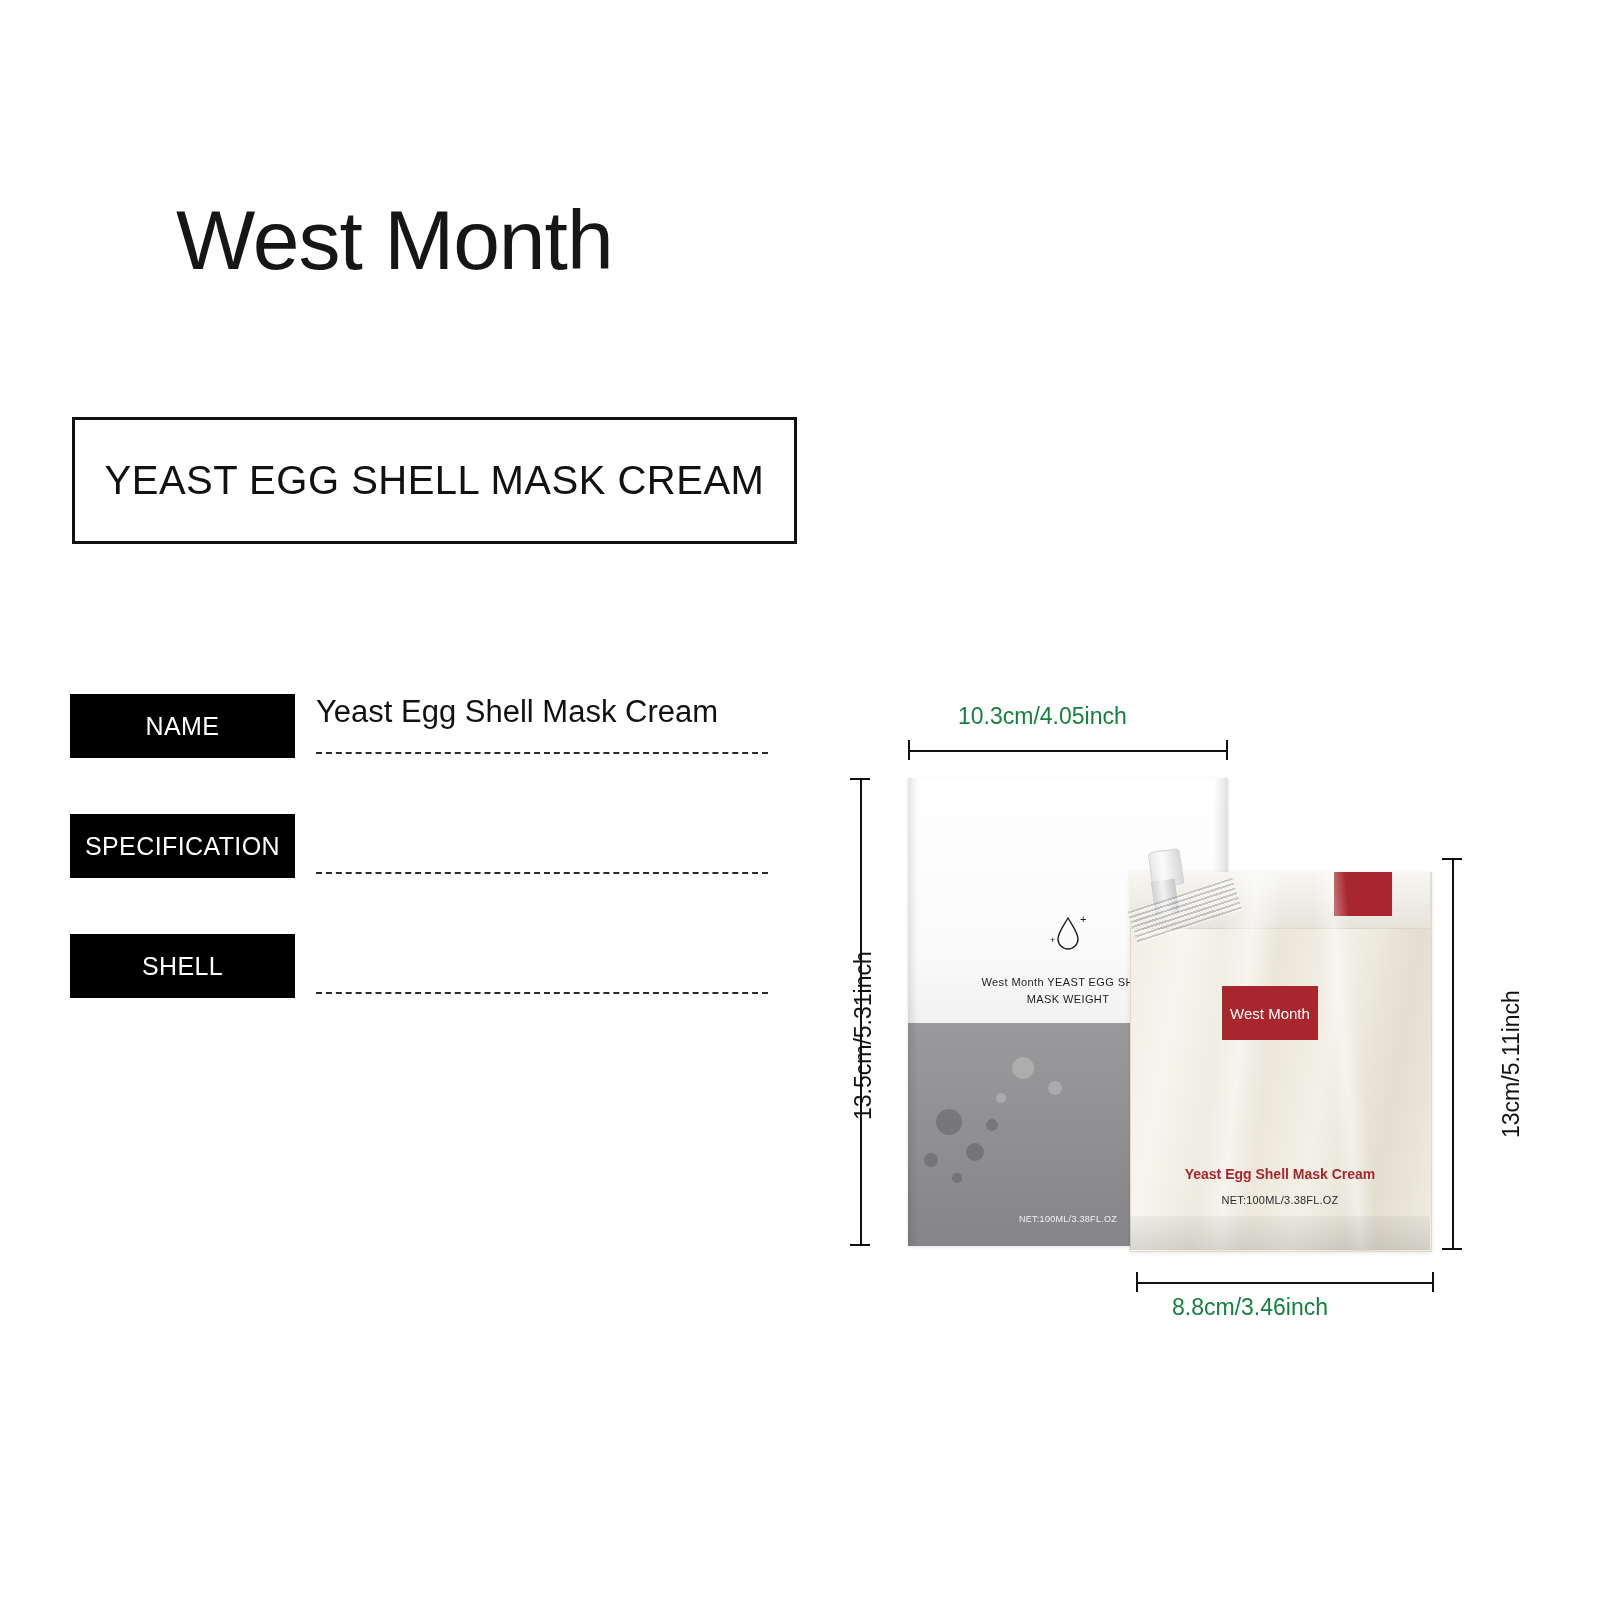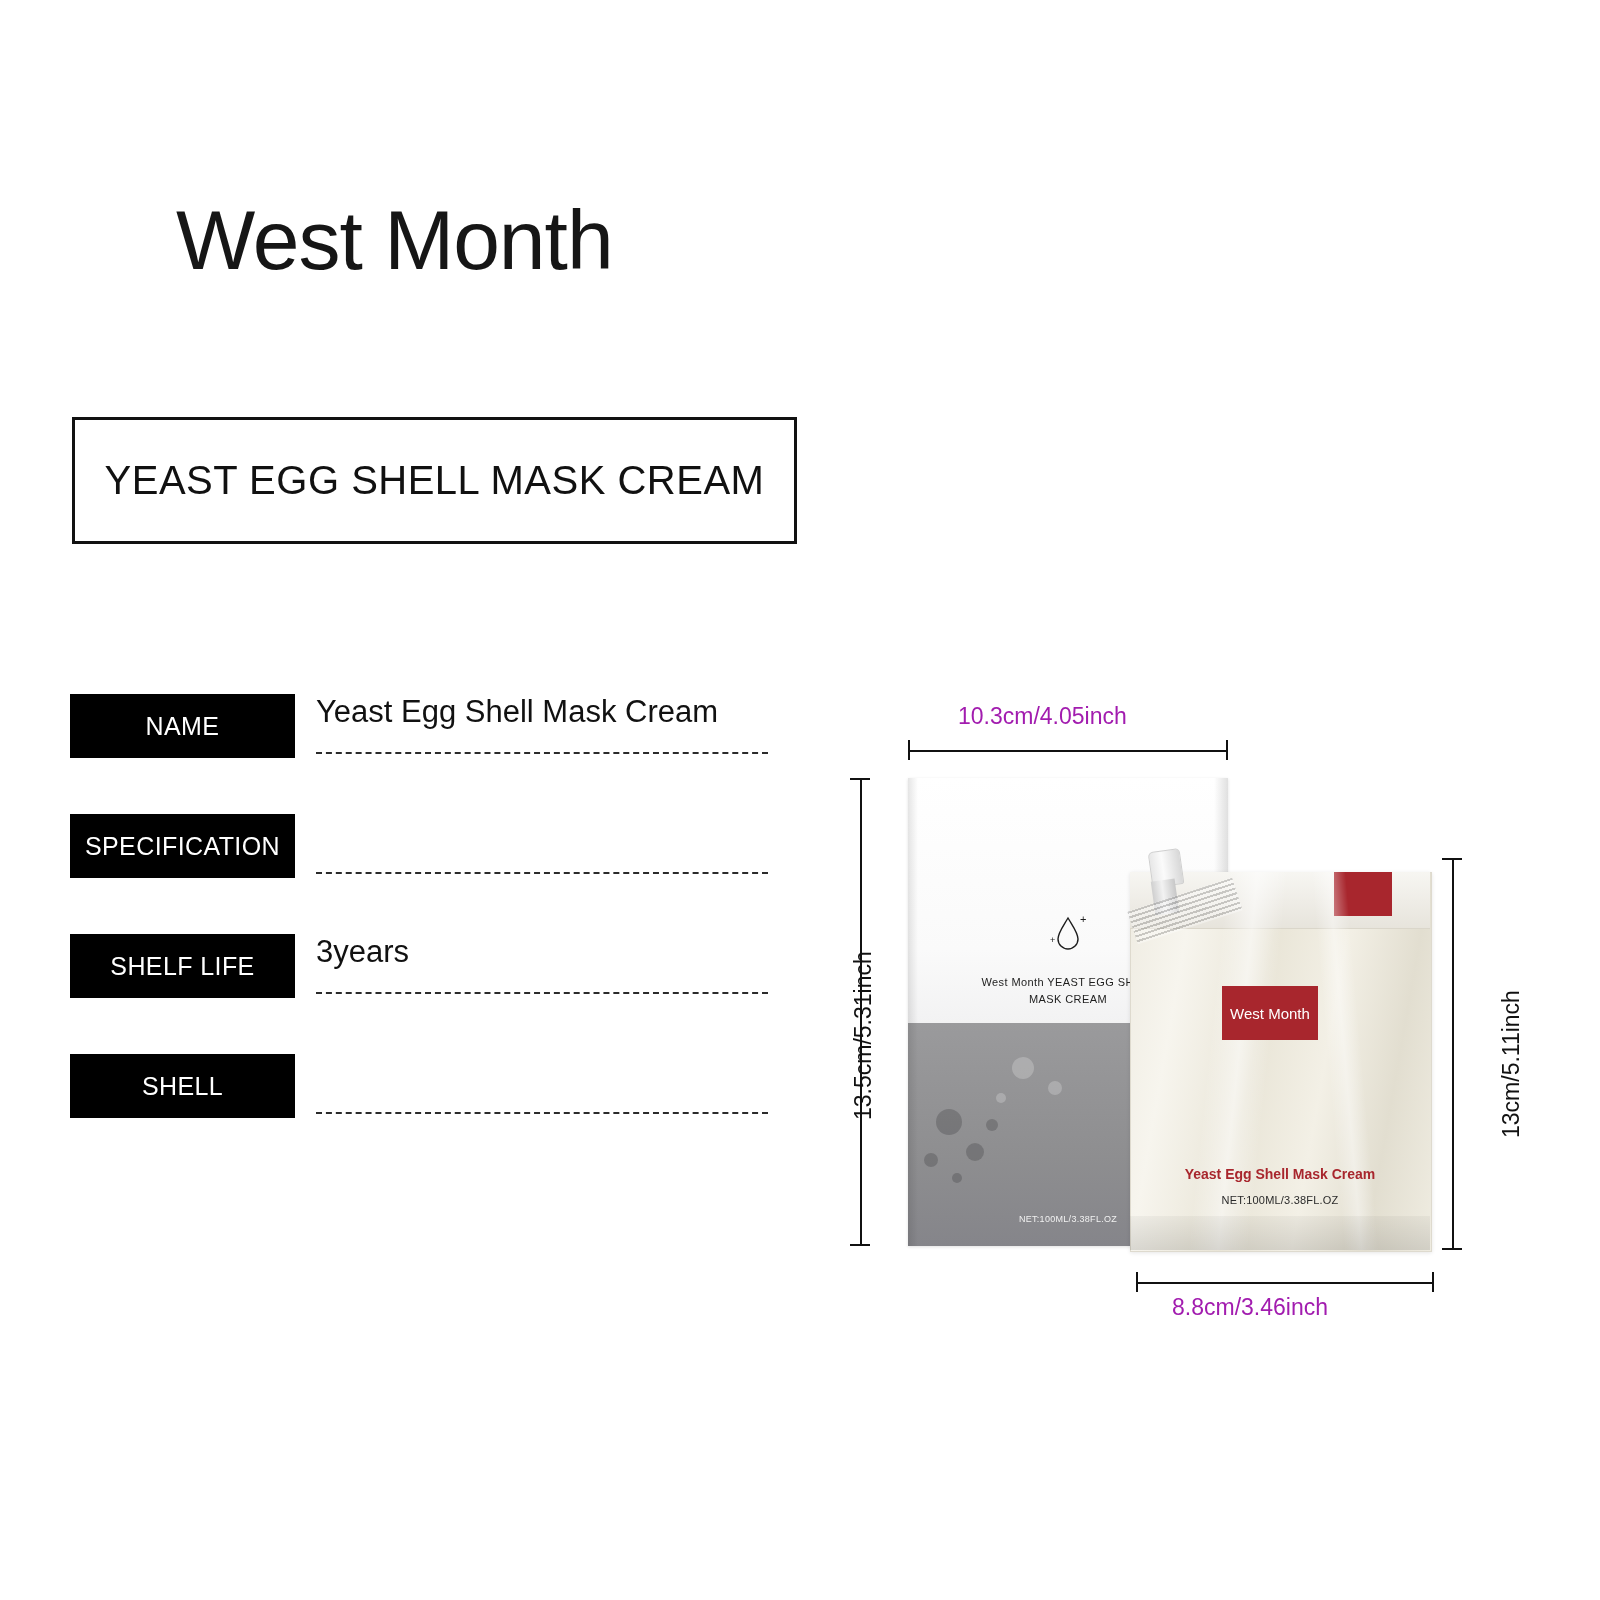--- a/index.html
+++ b/index.html
@@ -320,21 +320,21 @@
   }
   .cap-h {
     position: absolute;
     height: 2px;
     width: 20px;
     background: #111111;
   }
   .dim-text {
     position: absolute;
     font-size: 23px;
-    color: #a21caf;
+    color: #15803d;
     white-space: nowrap;
   }
   .dim-text-vert {
     position: absolute;
     font-size: 23px;
     color: #111111;
     white-space: nowrap;
     transform: rotate(-90deg);
     transform-origin: 0 0;
   }
@@ -354,25 +354,20 @@
     <div class="spec-label">NAME</div>
     <div class="spec-value">Yeast Egg Shell Mask Cream</div>
     <div class="spec-dash"></div>
   </div>
 
   <div class="spec-row">
     <div class="spec-label">SPECIFICATION</div>
     <div class="spec-dash"></div>
   </div>
 
-  <div class="spec-row">
-    <div class="spec-label">SHELF LIFE</div>
-    <div class="spec-value">3years</div>
-    <div class="spec-dash"></div>
-  </div>
 
 
 
   <div class="spec-row">
     <div class="spec-label">SHELL</div>
     <div class="spec-dash"></div>
   </div>
 
 </div>
 
@@ -393,21 +388,21 @@
     </div>
     <div class="carton-drop">
       <svg width="46" height="46" viewBox="0 0 46 46">
         <path d="M23 8 C17 18, 13 23, 13 29 a10 10 0 0 0 20 0 C33 23, 29 18, 23 8 Z" fill="none" stroke="#1d1d1d" stroke-width="1.4"></path>
         <text x="35" y="13" font-size="11" fill="#1d1d1d" font-family="Liberation Sans, sans-serif">+</text>
         <text x="5" y="33" font-size="9" fill="#1d1d1d" font-family="Liberation Sans, sans-serif">+</text>
       </svg>
     </div>
     <div class="carton-brandline">
       <span>West Month  YEAST EGG SHELL</span><br>
-      <span>MASK CREAM</span>
+      <span>MASK WEIGHT</span>
     </div>
     <div class="carton-net">NET:100ML/3.38FL.OZ</div>
     <div class="carton-edge-l"></div>
     <div class="carton-edge-r"></div>
   </div>
 
   <div class="pouch">
     <div class="pouch-body"></div>
     <div class="pouch-topfoil"></div>
     <div class="pouch-redtab"></div>

